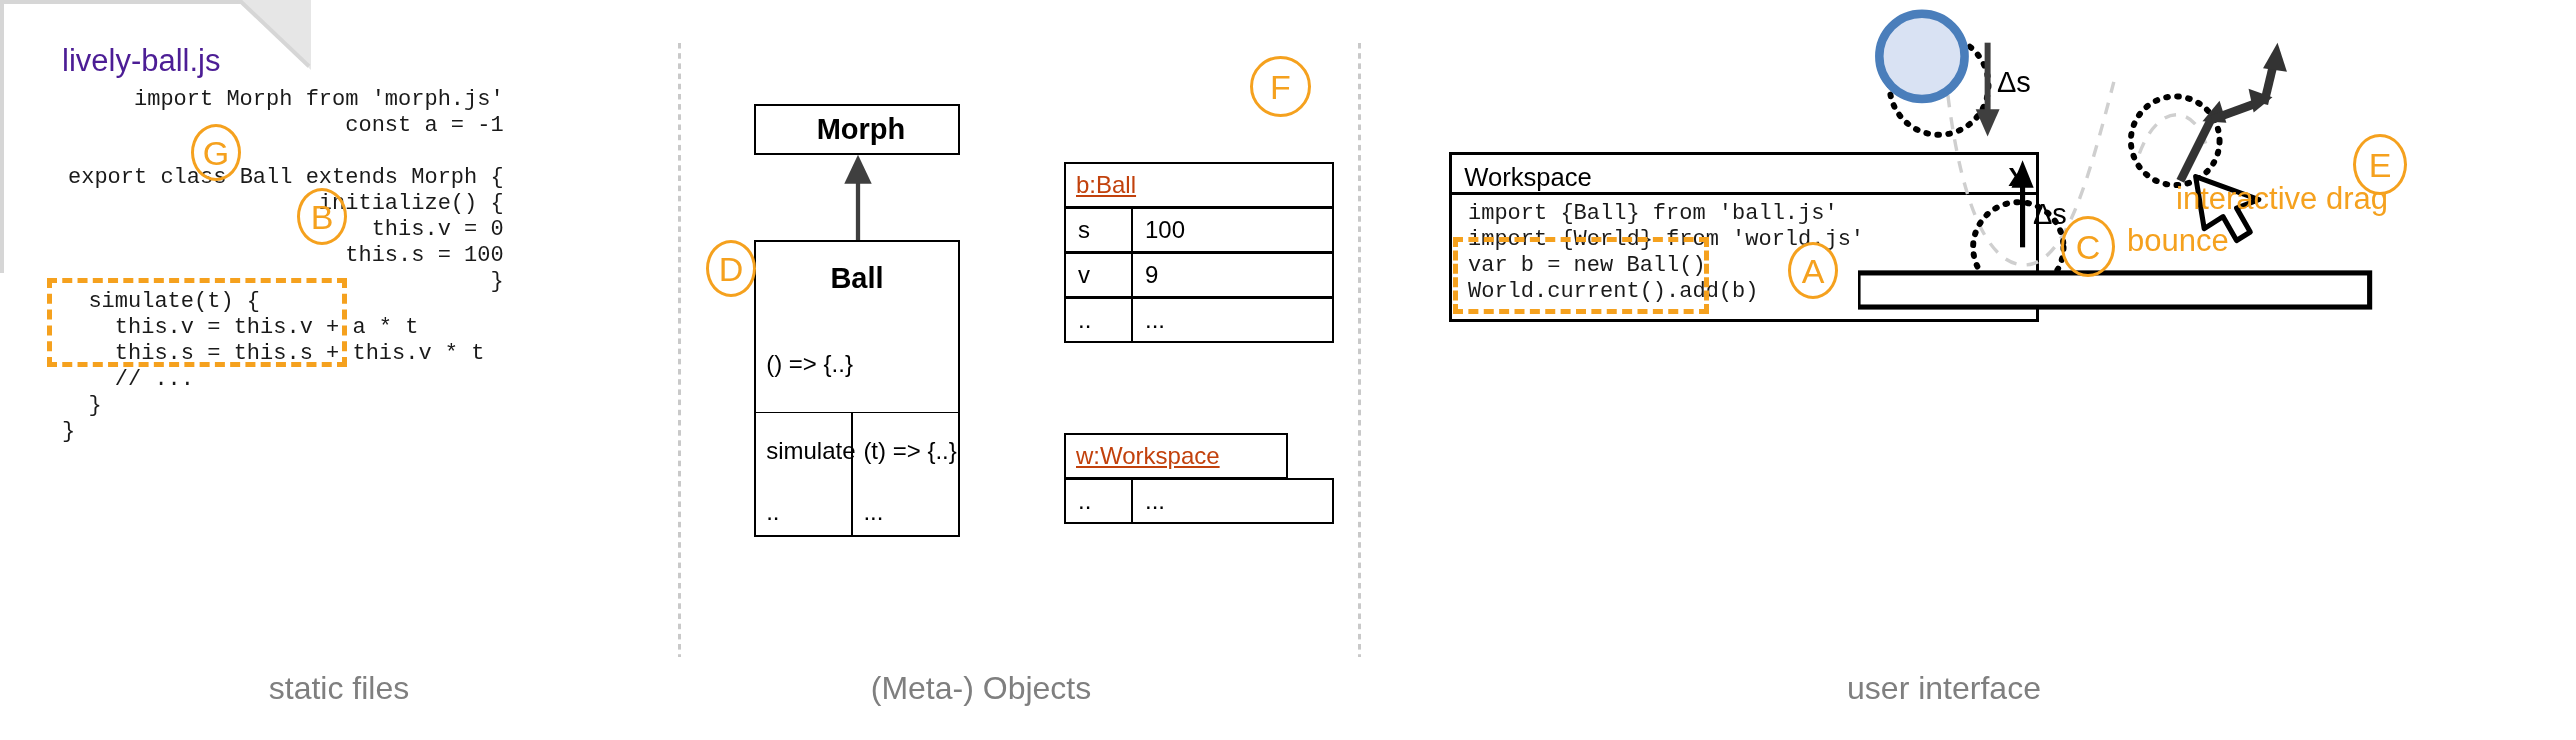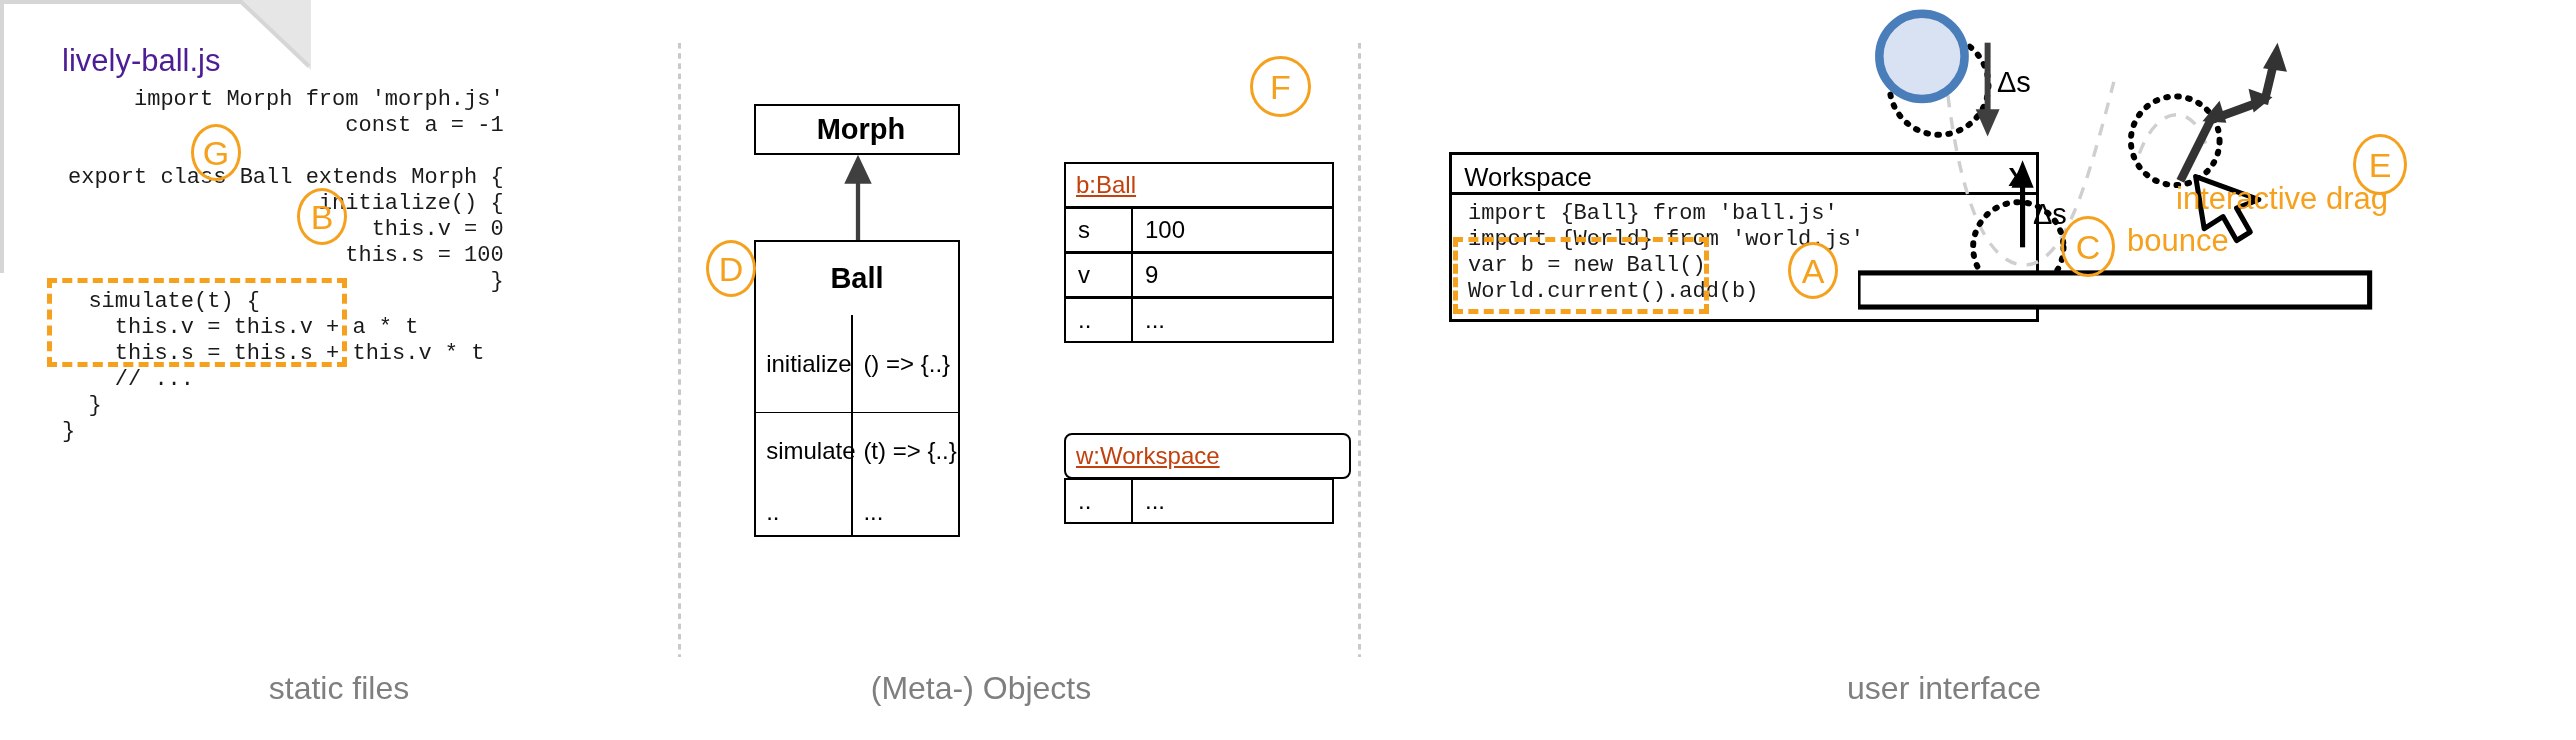--- a/index.html
+++ b/index.html
@@ -121,21 +121,20 @@
 <svg class="abs" style="left:840px;top:153px;width:36px;height:90px;" viewBox="0 0 42 105">
   <line x1="21" y1="105" x2="21" y2="30" stroke="#3f3f3f" stroke-width="5"></line>
   <polygon points="21,2 5,36 37,36" fill="#3f3f3f"></polygon>
 </svg>
 
 <div class="uml" style="left:754px;top:240px;width:206px;height:77px;">
   <div class="title" style="height:100%;">Ball</div>
 </div>
 <div class="uml" style="left:754px;top:315px;width:206px;height:99px;border-top:none;">
   <div class="row" style="border-top:none;height:100%;">
-    <div class="c left" style="width:85px;">initialize</div>
     <div class="c" style="flex:1;">() =&gt; {..}</div>
   </div>
 </div>
 <div class="uml" style="left:754px;top:413px;width:206px;height:77px;border-top:none;">
   <div class="row" style="border-top:none;height:100%;">
     <div class="c left" style="width:85px;">simulate</div>
     <div class="c" style="flex:1;">(t) =&gt; {..}</div>
   </div>
 </div>
 <div class="uml" style="left:754px;top:488px;width:206px;height:49px;border-top:none;">
@@ -166,21 +165,21 @@
 </div>
 <div class="obj" style="left:1064px;top:297px;width:270px;height:46px;">
   <div class="r" style="border-top:none;height:100%;">
     <div class="c k" style="width:53px;">..</div>
     <div class="c" style="flex:1;">...</div>
   </div>
 </div>
 
 <div class="badge sm" style="left:1250px;top:56px;width:55px;height:55px;">F</div>
 
-<div class="obj" style="left:1064px;top:433px;width:287px;height:46px;border-radius:8px;">
+<div class="obj" style="left:1064px;top:433px;width:224px;height:46px;">
   <div class="hdr" style="height:100%;">
     <span>w:Workspace</span>
   </div>
 </div>
 <div class="obj" style="left:1064px;top:478px;width:270px;height:46px;">
   <div class="r" style="border-top:none;height:100%;">
     <div class="c k" style="width:53px;">..</div>
     <div class="c" style="flex:1;">...</div>
   </div>
 </div>

